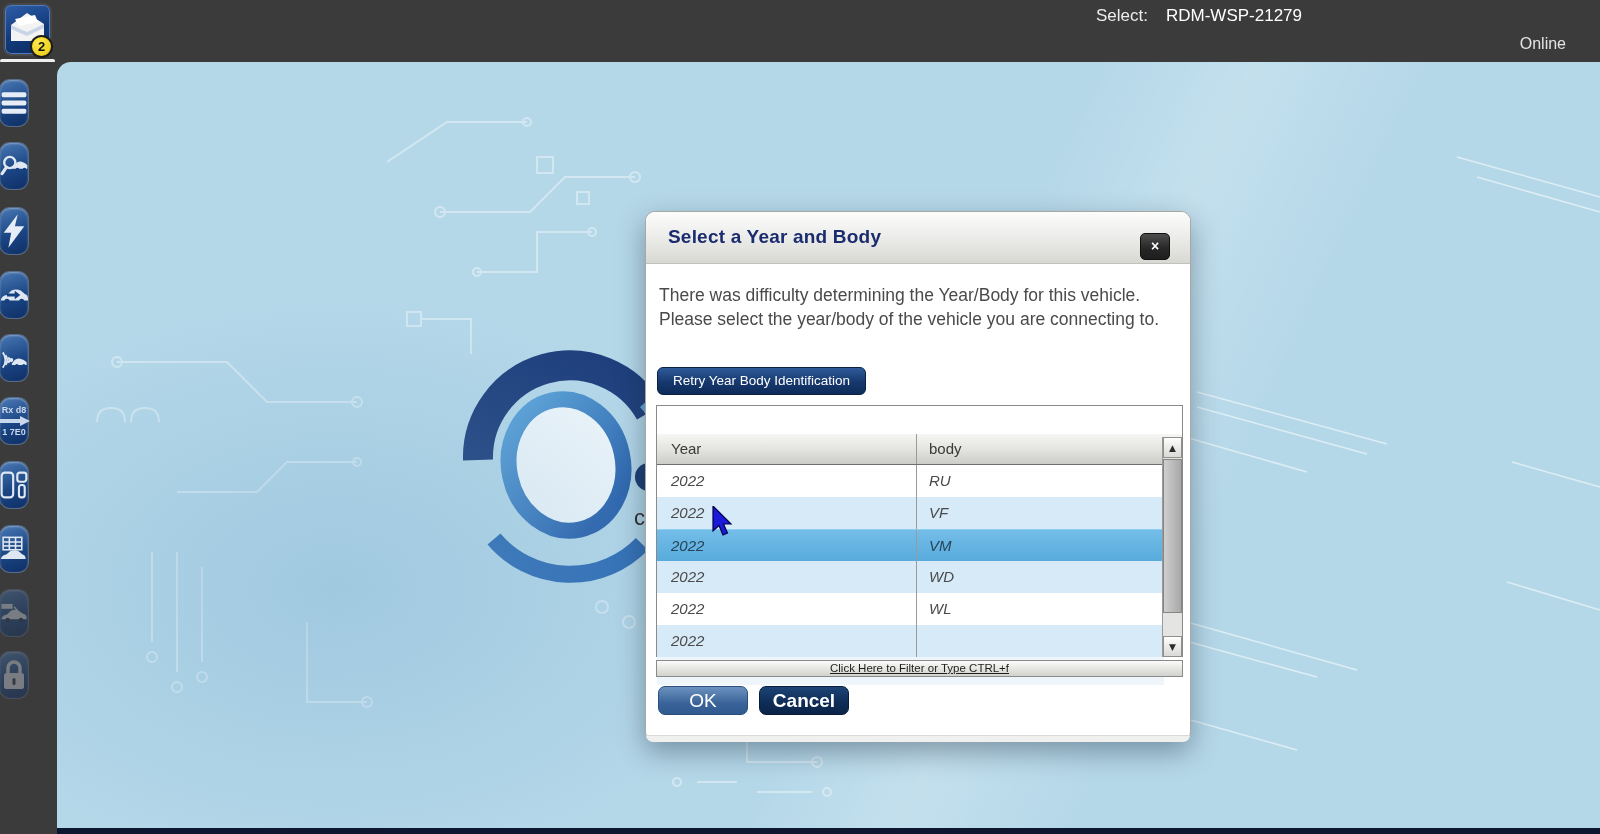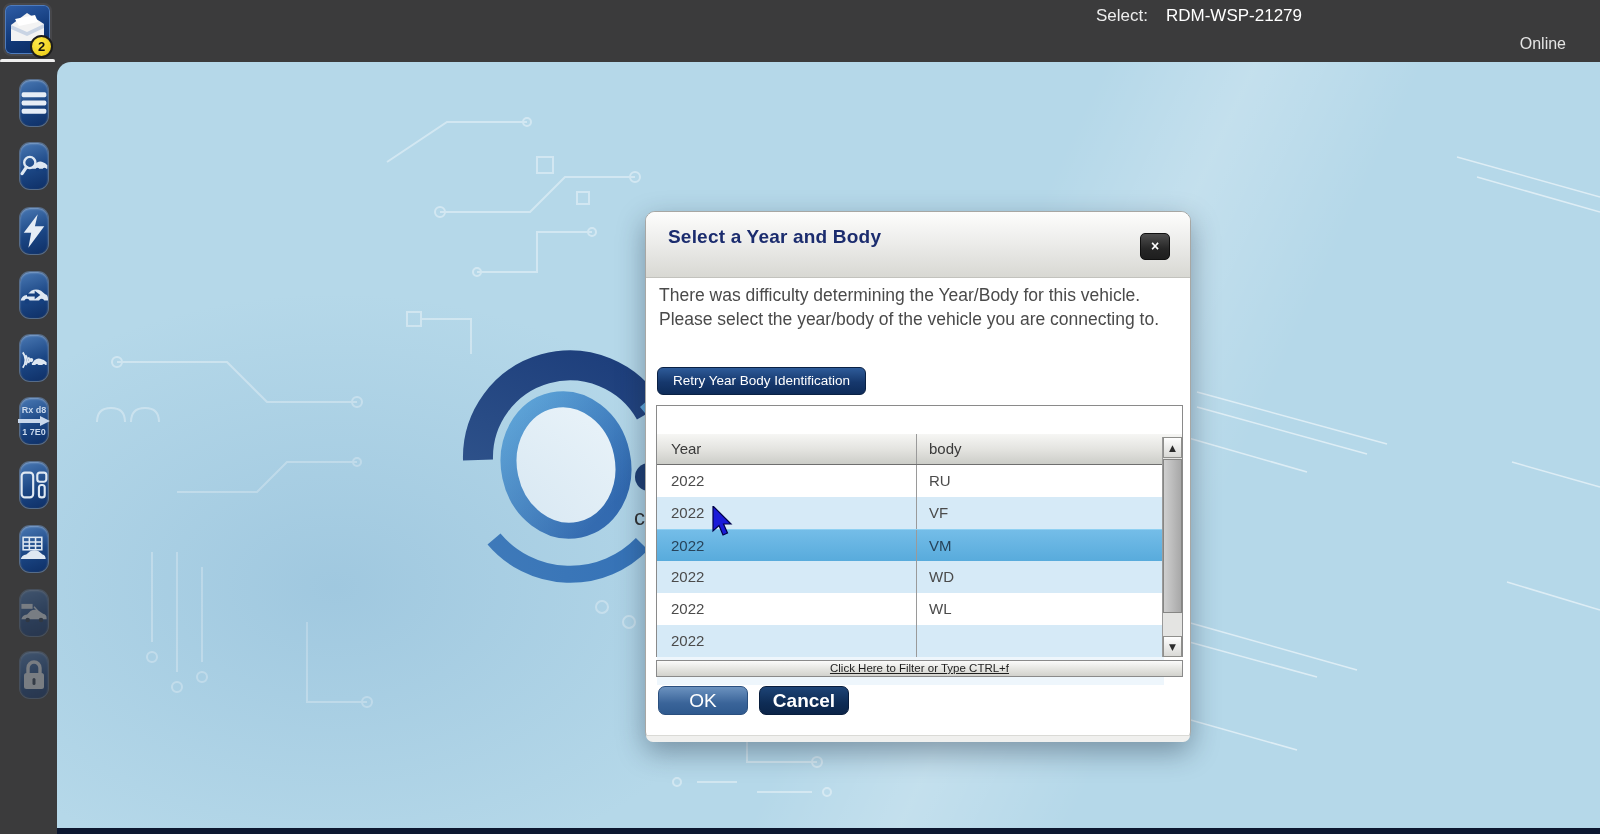--- a/index.html
+++ b/index.html
@@ -22,21 +22,21 @@
               border:2px solid #47474a; border-radius:8px; box-shadow:inset 0 0 0 1px #4f7cbd; }
   .app-badge { position:absolute; right:-3px; bottom:-4px; width:23px; height:23px;
                background:radial-gradient(circle at 35% 30%, #ffe94a, #e9c90e);
                border:2px solid #1c1c1c; border-radius:50%;
                font-size:13px; font-weight:bold; color:#111; text-align:center; line-height:19px; }
   .under-line { position:absolute; left:0; top:59px; width:55px; height:4px;
                 background:#efefef; border-radius:2px; }
 
   
   .sidebar { position:absolute; left:0; top:62px; width:57px; height:772px; background:#3b3b3c; }
-  .side-icon { position:absolute; left:20px; width:28px; height:46px; border-radius:10px;
+  .side-icon { position:absolute; left:0; width:28px; height:46px; border-radius:10px;
                background:linear-gradient(160deg,#4a79b4,#1b4684 55%,#0e2f66);
                box-shadow:inset 0 1px 2px rgba(255,255,255,.35), 0 0 0 1px rgba(110,150,200,.55);
                display:flex; align-items:center; justify-content:center; }
   .side-icon.disabled { opacity:.42; }
   .side-icon svg { display:block; }
   .bus-icon { flex-direction:column; gap:1px; color:#c9d8ec; font-size:9px; font-weight:bold;
               line-height:10px; text-align:center; }
 
   
   .content { position:absolute; left:57px; top:62px; width:1543px; height:772px;
@@ -47,21 +47,21 @@
         linear-gradient(115deg, rgba(255,255,255,0) 55%, rgba(255,255,255,.20) 63%, rgba(255,255,255,0) 72%),
         radial-gradient(620px 420px at 18% 68%, rgba(120,170,205,.35), rgba(120,170,205,0) 70%);
   }
   .bottom-strip { position:absolute; left:0; bottom:0; width:100%; height:6px; background:#0d1830; }
   .bg-letter { position:absolute; left:577px; top:443px; font-size:22px; color:#2f2f2f; }
 
   
   .dialog { position:absolute; left:645px; top:211px; width:546px; height:531px;
             background:#ffffff; border:1px solid #a7a7a4; border-radius:10px;
             box-shadow:0 10px 28px rgba(25,40,60,.40); }
-  .dialog-header { position:absolute; left:0; top:0; width:100%; height:66px;
+  .dialog-header { position:absolute; left:0; top:0; width:100%; height:52px;
                    border-radius:9px 9px 0 0;
                    background:linear-gradient(#fdfdfc,#ececea 48%,#d8d8d3);
                    border-bottom:1px solid #c2c2bd; }
   .dialog-title { position:absolute; left:22px; top:14px; font-size:19px; font-weight:bold;
                   color:#1b2c6e; letter-spacing:.2px; }
   .close-btn { position:absolute; right:20px; top:21px; width:30px; height:27px;
                background:linear-gradient(#4e4e4e,#262626 60%,#1e1e1e);
                border:1px solid #101010; border-radius:5px;
                color:#ffffff; font-weight:bold; font-size:14px; text-align:center; line-height:25px;
                cursor:pointer; }
@@ -74,21 +74,21 @@
 
   
   .yb-table { position:absolute; left:10px; top:193px; width:527px; height:252px;
               border:1px solid #8a8a8a; background:#ffffff; }
   .yb-head { display:flex; height:31px; border-bottom:1px solid #6e6e6e;
              background:linear-gradient(#f6f6f4,#e2e2de 55%,#cccdc8);margin-top:28px; }
   .yb-head .cell { font-size:15px; color:#3a3a3a; line-height:30px; }
   .cell.year { width:260px; padding-left:14px; border-right:1px solid #9a9a9a; }
   .cell.body { flex:1; padding-left:12px; }
   .yb-row { display:flex; height:32px; font-size:15px; color:#4b4b4b; cursor:default; }
-  .yb-row .cell { line-height:32px; }
+  .yb-row .cell { line-height:32px;font-style:italic; }
   .yb-row.alt { background:#d6eaf7; }
   .yb-row.selected { background:linear-gradient(#74bde8,#58abdc);
                      border-top:1px solid #8ed0f2; color:#27435a; }
   .yb-row.selected .cell { line-height:31px; }
   .yb-filler { height:28px; background:#eef6fc; }
   .rows-wrap { width:507px; }
 
   
   .v-scroll { position:absolute; right:0; top:31px; width:20px; height:220px;
               background:#e4e4e2; border-left:1px solid #9a9a9a; }

